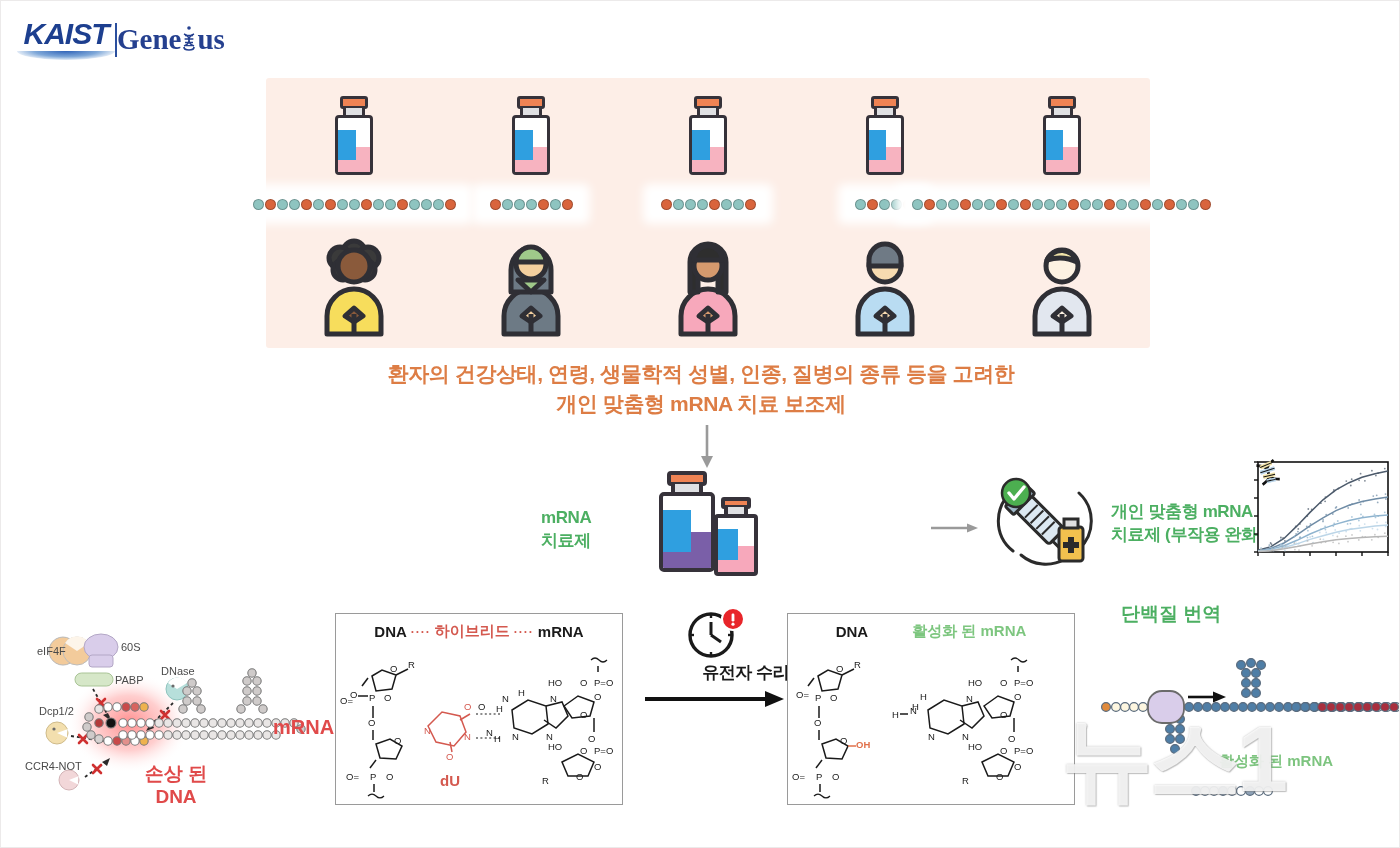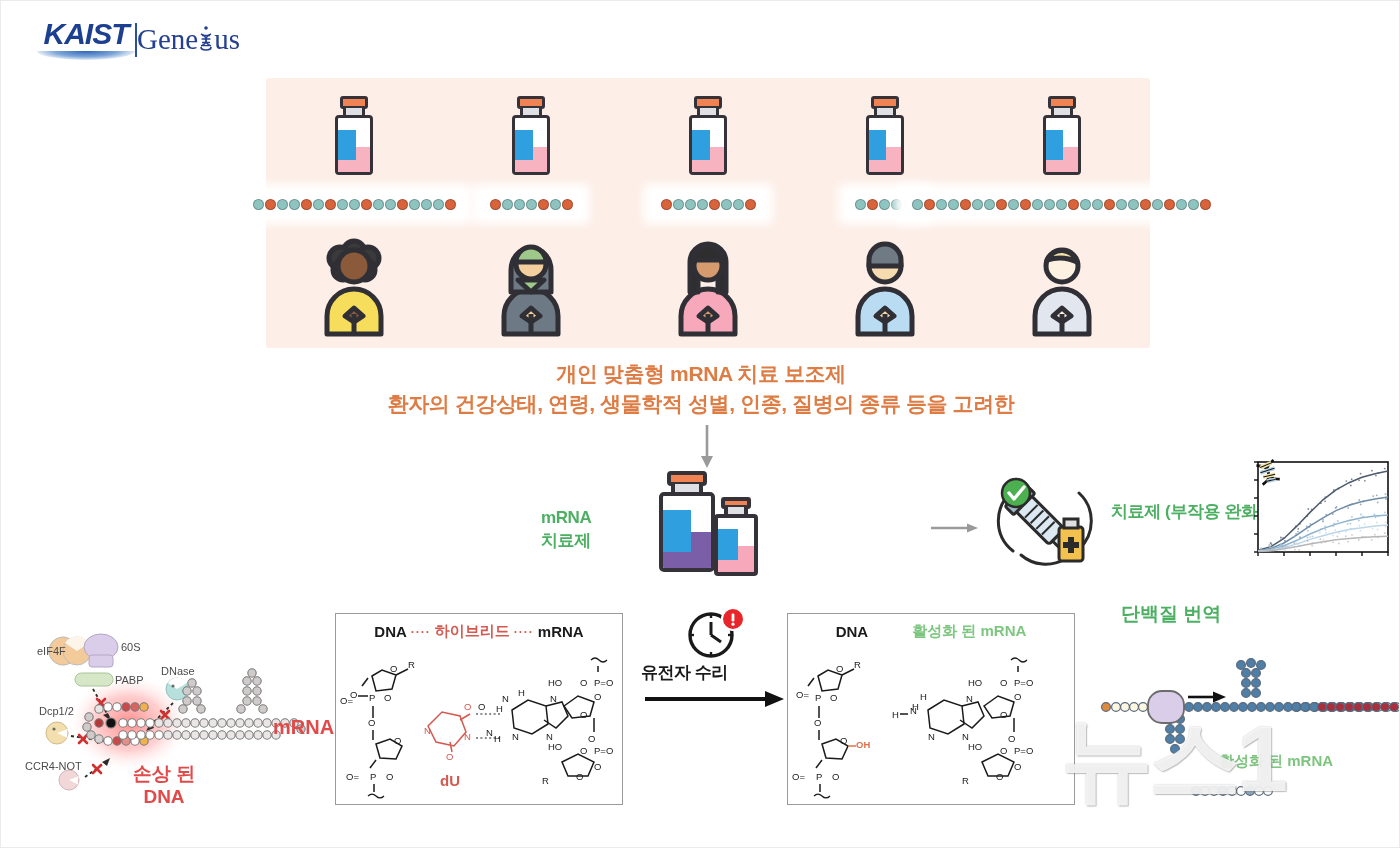--- a/index.html
+++ b/index.html
@@ -13,37 +13,37 @@
     width:1400px;height:848px;
     background:#ffffff;
     overflow:hidden;
     border:1px solid #eceaea;
     box-sizing:border-box;
   }
   .abs{position:absolute;}
   .nosel{user-select:none;}
 
   
-  #logo{left:36px;top:18px;display:flex;align-items:center;gap:0;}
+  #logo{left:16px;top:18px;display:flex;align-items:center;gap:0;}
   #logo .kaist-wrap{position:relative;display:flex;flex-direction:column;align-items:center;}
   #logo .kaist{
     font-family:"Liberation Sans",sans-serif;
     font-weight:bold;font-style:italic;
     font-size:30px;letter-spacing:-1px;color:#1d3f8f;
     line-height:1;
   }
   #logo .kaist-swoosh{
     width:98px;height:9px;margin-top:2px;
     background:radial-gradient(ellipse at 50% 0%, #2f63b8 0%, #7ea7d8 45%, rgba(255,255,255,0) 78%);
     border-radius:0 0 50% 50%/0 0 100% 100%;
   }
   #logo .divider{width:2px;height:34px;background:#2b4f9e;}
   #logo .geneius{
     font-family:"Liberation Serif","DejaVu Serif",serif;
-    font-weight:normal;font-size:29px;color:#25408f;line-height:1;
+    font-weight:bold;font-size:29px;color:#25408f;line-height:1;
     display:flex;align-items:center;justify-content:flex-end;
   }
   #logo .helix-i{position:relative;display:inline-block;width:16px;height:30px;vertical-align:middle;}
 
   
   #patient-panel{
     left:265px;top:77px;width:884px;height:270px;
     background:#fdeee7;border-radius:3px;
   }
   .pcol{position:absolute;top:0;width:150px;height:270px;}
@@ -108,21 +108,21 @@
   #chem1{left:334px;top:612px;width:288px;height:192px;background:#fff;border:1.5px solid #9a9a9a;box-sizing:border-box;}
   #chem2{left:786px;top:612px;width:288px;height:192px;background:#fff;border:1.5px solid #9a9a9a;box-sizing:border-box;}
   .chem-head{position:absolute;top:8px;left:0;width:100%;text-align:center;font-weight:bold;font-size:15px;display:flex;justify-content:center;align-items:center;gap:4px;}
   .dna-k{color:#1a1a1a;}
   .hyb{color:#d4594f;}
   .mrna-k{color:#1a1a1a;}
   .greenk{color:#7dc67f;}
   .dot-line{letter-spacing:1px;color:#d4594f;font-size:12px;}
 
   #repair{left:640px;top:608px;width:148px;height:110px;}
-  #repair .rlab{position:absolute;left:0;top:52px;width:100%;text-align:left;font-weight:bold;font-size:17px;color:#1a1a1a;letter-spacing:-0.5px;}
+  #repair .rlab{position:absolute;left:0;top:52px;width:100%;text-align:right;font-weight:bold;font-size:17px;color:#1a1a1a;letter-spacing:-0.5px;}
 
   #br-title{left:1120px;top:600px;width:260px;color:#4caf62;font-weight:bold;font-size:19px;}
   #br-panel{left:1095px;top:640px;width:305px;height:200px;}
   .brlab{position:absolute;font-weight:bold;color:#7dc47f;font-size:15px;line-height:1.3;text-align:center;}
 
   
   #watermark{
     left:1060px;top:712px;width:280px;height:130px;
     pointer-events:none;
   }
@@ -345,22 +345,22 @@
       <path d="M45 78 l-9 8 l9 6 l9 -6 z" fill="#fdf2e2" stroke="#2f2f35" stroke-width="5" stroke-linejoin="round"></path>
       <path d="M45 84 v20" stroke="#2f2f35" stroke-width="5"></path>
       <circle cx="45" cy="36" r="16" fill="#fdf2e2" stroke="#2f2f35" stroke-width="5" stroke-linejoin="round"></circle>
               <path d="M30 30 a16 16 0 0 1 30 2 q-14 -7 -30 -2 z" fill="#f0e2a8" stroke="#2f2f35" stroke-width="5" stroke-linejoin="round"></path>
     </svg>
         </div>
       </div>
     </div>
 
   <div class="abs nosel" id="caption">
+    <div>환자의 건강상태, 연령, 생물학적 성별, 인종, 질병의 종류 등을 고려한</div>
     <div>개인 맞춤형 mRNA 치료 보조제</div>
-    <div>환자의 건강상태, 연령, 생물학적 성별, 인종, 질병의 종류 등을 고려한</div>
   </div>
 
   <div class="abs" id="down-arrow">
     <svg width="20" height="44" viewBox="0 0 20 44">
       <line x1="10" y1="0" x2="10" y2="33" stroke="#9a9a9a" stroke-width="2.6"></line>
       <polygon points="10,43 4,31 16,31" fill="#9a9a9a"></polygon>
     </svg>
   </div>
 
   <div class="abs" id="mid-row">
@@ -414,20 +414,21 @@
         </g>
         <circle cx="25" cy="22" r="14" fill="#4caf50" stroke="#2b2b2b" stroke-width="2.5"></circle>
         <polyline points="18,22 23,28 33,16" fill="none" stroke="#ffffff" stroke-width="3.4" stroke-linecap="round" stroke-linejoin="round"></polyline>
         <rect x="68" y="56" width="24" height="34" rx="3" fill="#f2c14e" stroke="#2b2b2b" stroke-width="3"></rect>
         <rect x="73" y="48" width="14" height="9" fill="#e0e0e0" stroke="#2b2b2b" stroke-width="3"></rect>
         <path d="M77 66 h6 v5 h5 v6 h-5 v5 h-6 v-5 h-5 v-6 h5 z" fill="#2b2b2b"></path>
       </svg>
     </div>
 
     <div class="lab green" style="left:570px;top:42px;width:210px;text-align:left;">
+      <div>개인 맞춤형 mRNA</div>
       <div>치료제 (부작용 완화)</div>
     </div>
   </div>
 
   <div class="abs" id="mini-chart">
     <svg id="chart-svg" width="150" height="112" viewBox="0 0 150 112">
         <rect x="14" y="6" width="130" height="90" fill="#ffffff" stroke="#111" stroke-width="1.6"></rect>
         <line x1="14" y1="96" x2="14" y2="100" stroke="#111" stroke-width="1.4"></line>
         <line x1="40" y1="96" x2="40" y2="100" stroke="#111" stroke-width="1.4"></line>
         <line x1="66" y1="96" x2="66" y2="100" stroke="#111" stroke-width="1.4"></line>
@@ -736,21 +737,21 @@
           <circle cx="256" cy="76" r="4.2" fill="#cfcbca" stroke="#7a7a7a" stroke-width="1.1"></circle>
           <circle cx="251" cy="68" r="4.2" fill="#cfcbca" stroke="#7a7a7a" stroke-width="1.1"></circle>
           <circle cx="240" cy="104" r="4.2" fill="#cfcbca" stroke="#7a7a7a" stroke-width="1.1"></circle>
           <circle cx="262" cy="104" r="4.2" fill="#cfcbca" stroke="#7a7a7a" stroke-width="1.1"></circle>
           <circle cx="300" cy="124" r="4.2" fill="#cfcbca" stroke="#7a7a7a" stroke-width="1.1"></circle>
         </g>
 
       <text x="272" y="129" fill="#e04a4a" font-size="20" font-weight="bold" font-family="Liberation Sans, sans-serif">mRNA</text>
     </svg>
   </div>
-  <div class="abs nosel" style="left:68px;top:762px;width:190px;text-align:center;color:#e04a4a;font-weight:bold;font-size:19px;line-height:1.2;">
+  <div class="abs nosel" style="left:80px;top:762px;width:190px;text-align:center;color:#e04a4a;font-weight:bold;font-size:19px;line-height:1.2;">
     <div>손상 된</div>
     <div>DNA</div>
   </div>
 
   <div class="abs" id="chem1">
     <div class="chem-head">
       <span class="dna-k">DNA</span>
       <span class="dot-line">····</span>
       <span class="hyb">하이브리드</span>
       <span class="dot-line">····</span>

